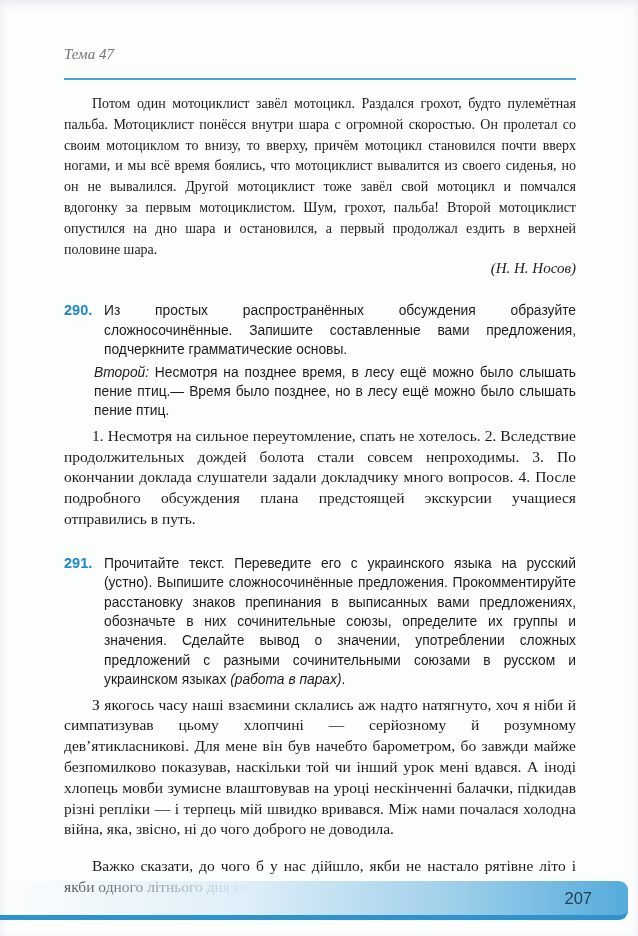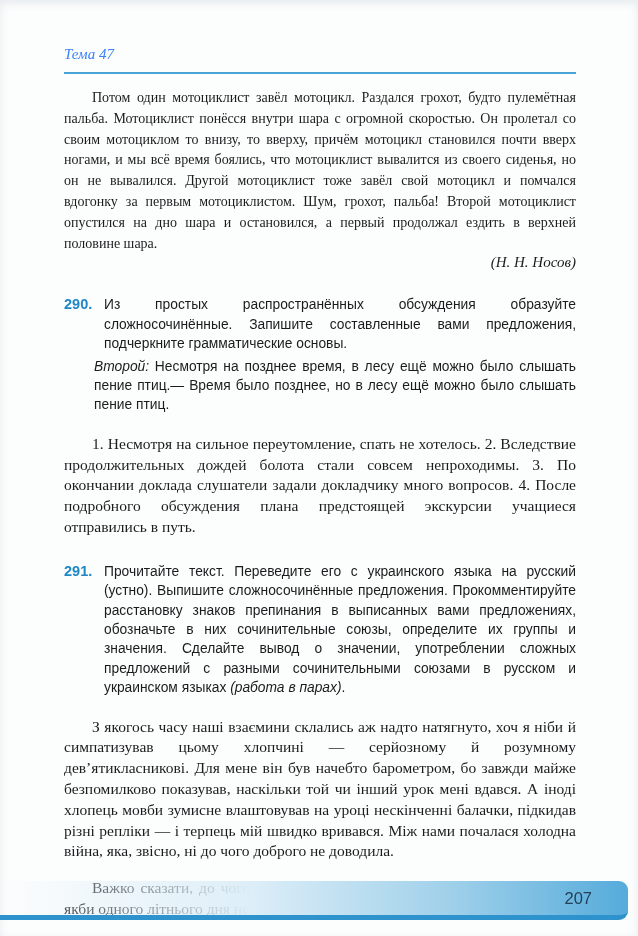--- a/index.html
+++ b/index.html
@@ -17,22 +17,22 @@
     color: #1c1c1e;
   }
   .content {
     position: absolute;
     left: 64px; top: 46px;
     width: 512px;
   }
   .topic-header {
     font-style: italic;
     font-size: 15px;
-    color: #3b82f6;
-    padding-bottom: 9px;
+    color: #737373;
+    padding-bottom: 15px;
     border-bottom: 2px solid #49a3d6;
     margin-bottom: 14px;
   }
   .body-par {
     font-size: 14px;
     line-height: 20.8px;
     text-align: justify;
     text-indent: 28px;
     margin: 0;
   }
@@ -65,21 +65,21 @@
     margin-left: 30px;
     margin-top: 3px;
     font-family: "Liberation Sans", sans-serif;
     font-size: 13.8px;
     line-height: 19.4px;
     text-align: justify;
   }
   .ex-sample .sample-label { font-style: italic; }
   .instr-note { font-style: italic; }
   .ex-body {
-    margin-top: 19px;
+    margin-top: 5px;
     font-size: 15.5px;
     line-height: 20.8px;
     text-align: justify;
     text-indent: 28px;
   }
   .ex-body + .ex-body { margin-top: 0; }
   .footer-bar {
     position: absolute;
     left: 0; right: 10px; bottom: 16px;
     height: 34px;

